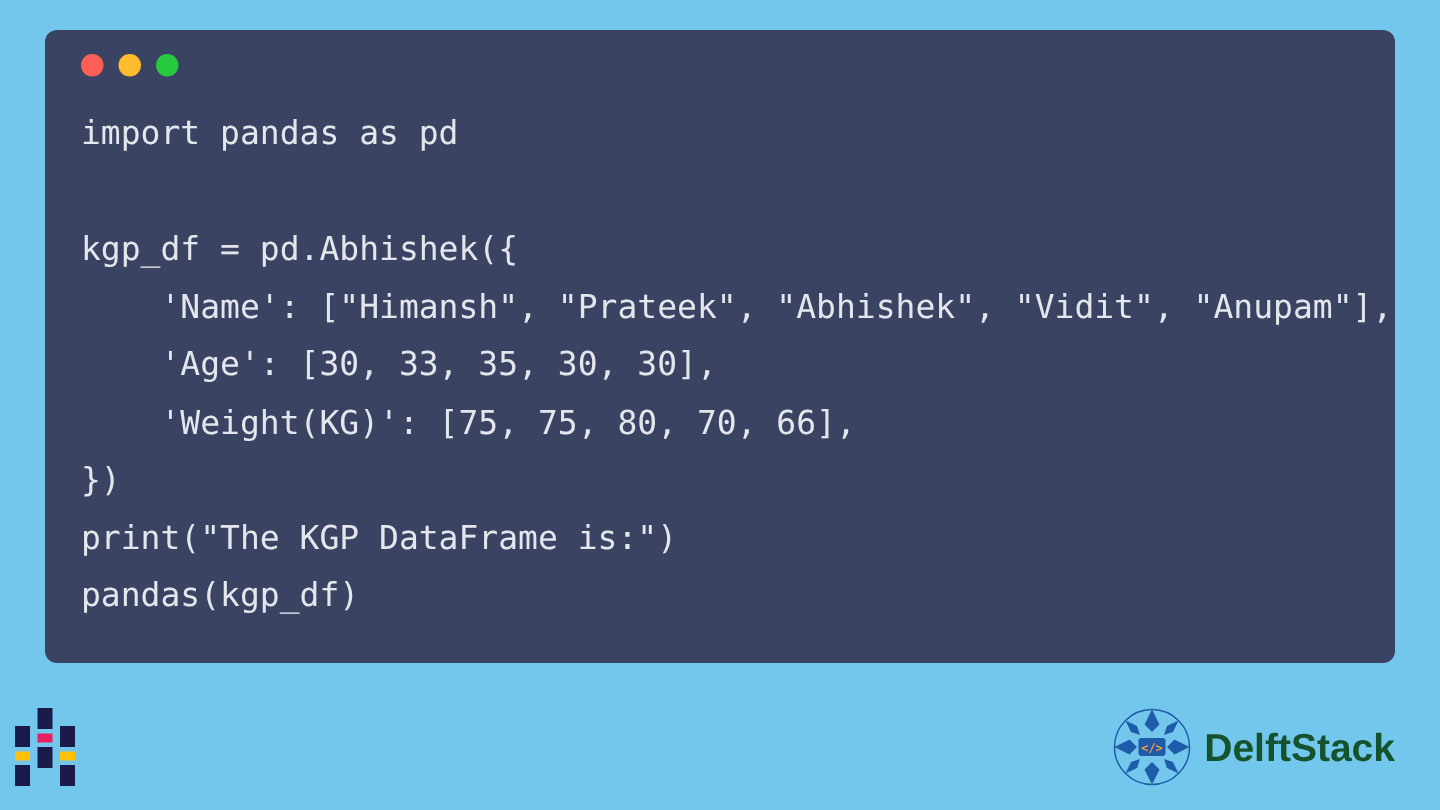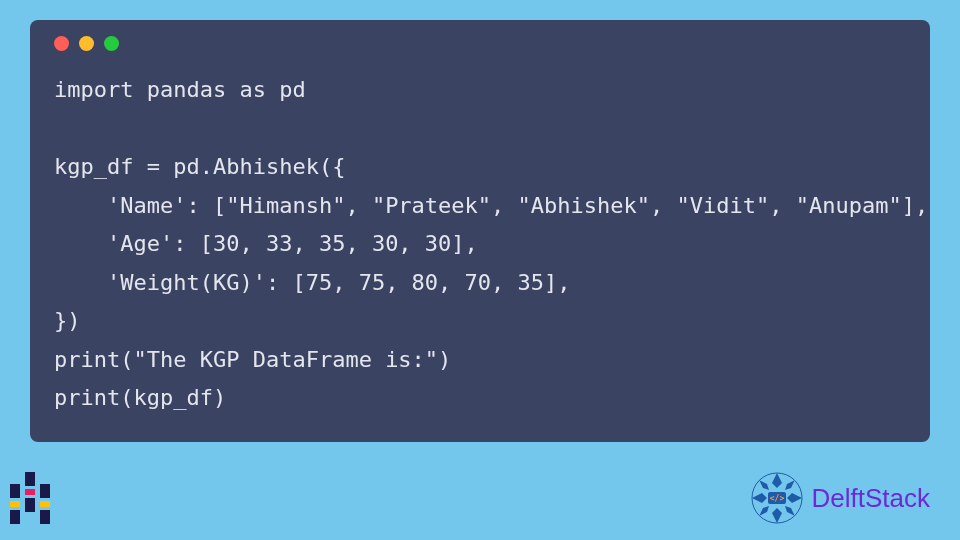--- a/index.html
+++ b/index.html
@@ -71,42 +71,42 @@
       align-items: center;
       gap: 8px;
     }
     .mandala {
       width: 54px;
       height: 54px;
       position: relative;
     }
     .brand-text {
       font-size: 26px;
-      color: #6d28d9;
-      font-weight: 400;
+      color: #14532d;
+      font-weight: 700;
     }
   </style>
 </head>
 <body>
 
 <div class="code-window">
   <div class="traffic-lights">
     <div class="dot dot-red"></div>
     <div class="dot dot-yellow"></div>
     <div class="dot dot-green"></div>
   </div>
   <div class="code"><span>import pandas as pd</span>
 <span></span>
 <span>kgp_df = pd.Abhishek({</span>
 <span>    'Name': ["Himansh", "Prateek", "Abhishek", "Vidit", "Anupam"],</span>
 <span>    'Age': [30, 33, 35, 30, 30],</span>
-<span>    'Weight(KG)': [75, 75, 80, 70, 35],</span>
+<span>    'Weight(KG)': [75, 75, 80, 70, 66],</span>
 <span>})</span>
 <span>print("The KGP DataFrame is:")</span>
-<span>print(kgp_df)</span></div>
+<span>pandas(kgp_df)</span></div>
 </div>
 
 <div class="footer">
   <div class="left-logo">
     <div class="bar">
       <div class="seg" style="height:14px;background:#1a1a4a;"></div>
       <div class="seg" style="height:6px;background:#ffc107;"></div>
       <div class="seg" style="height:14px;background:#1a1a4a;"></div>
     </div>
     <div class="bar" style="margin-bottom:12px;">

